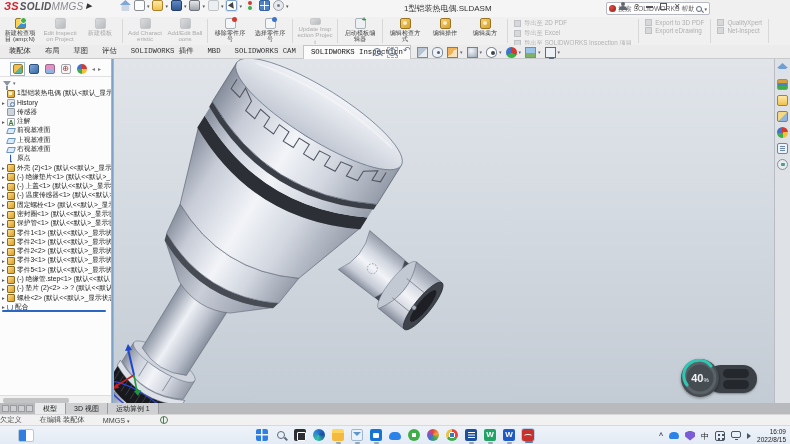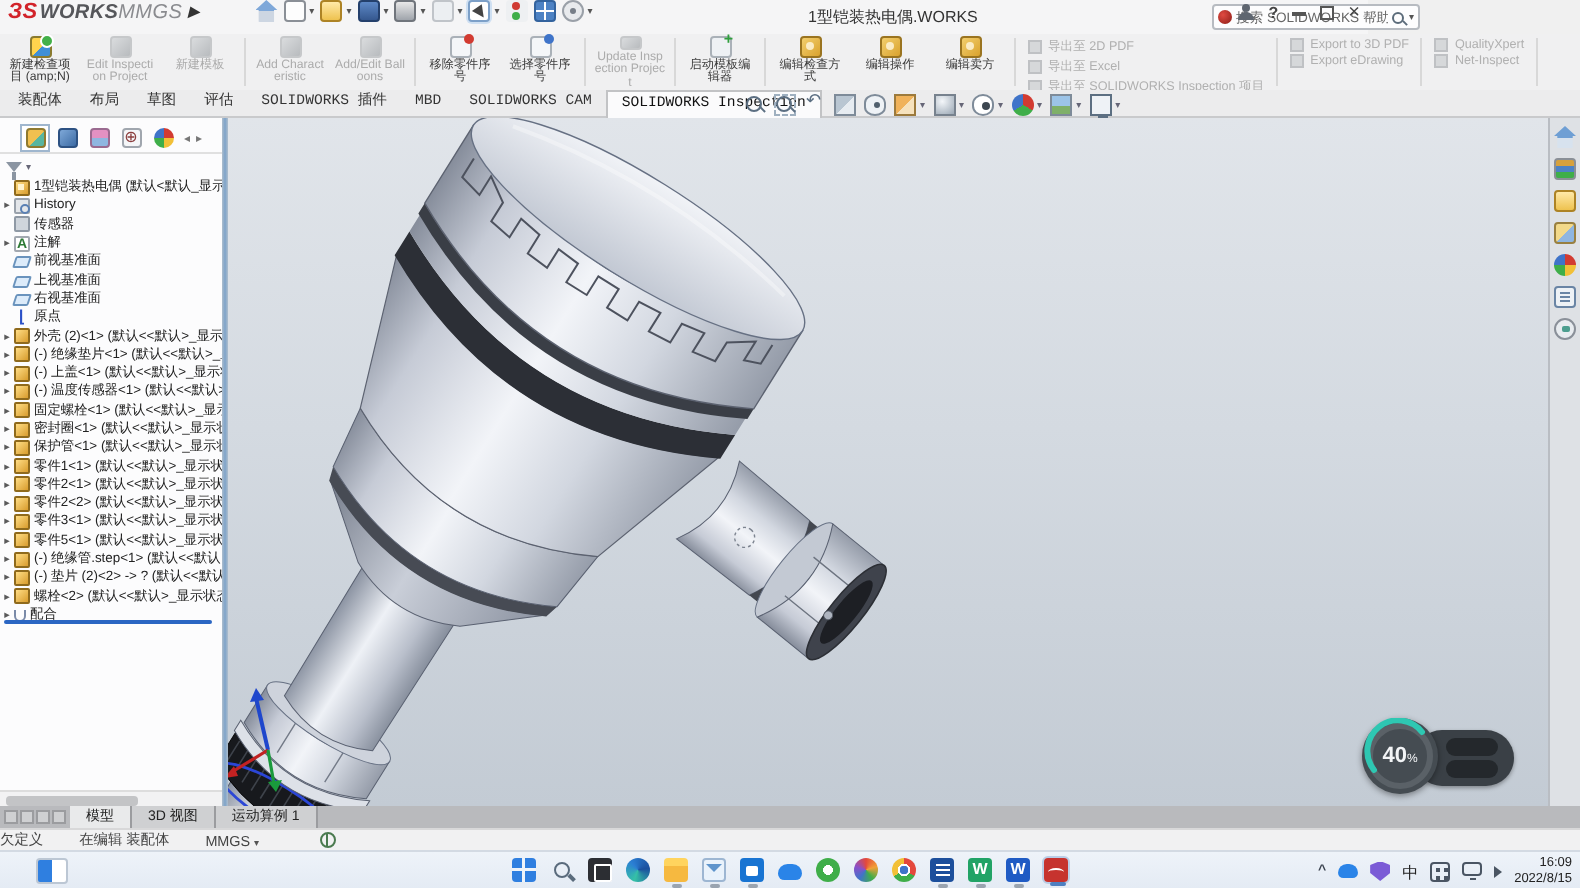--- a/index.html
+++ b/index.html
@@ -215,21 +215,21 @@
   .viewport svg.model { position:absolute; left:0; top:0; }
 </style>
 </head>
 <body>
 
 <div id="app">
 
   <div class="titlebar">
     <div class="logo">
       <span class="l3s">ЗS</span>
-      <span class="lsolid">WORKS</span>
+      <span class="lsolid">SOLID</span>
       <span class="lworks">MMGS</span>
       <span class="logo-flyout">▶</span>
     </div>
     <div class="qat">
         <span class="qi qi-home"></span>
         <span class="qi qi-new-doc"></span>
         <span class="qcaret">▾</span>
         <span class="qi qi-open"></span>
         <span class="qcaret">▾</span>
         <span class="qi qi-save"></span>
@@ -238,21 +238,21 @@
         <span class="qcaret">▾</span>
         <span class="qi qi-undo"></span>
         <span class="qcaret">▾</span>
         <span class="qi qi-select"></span>
         <span class="qcaret">▾</span>
         <span class="qi qi-rebuild"></span>
         <span class="qi qi-options-grid"></span>
         <span class="qi qi-settings"></span>
         <span class="qcaret">▾</span>
       </div>
-    <div class="doc-title">1型铠装热电偶.WORKS</div>
+    <div class="doc-title">1型铠装热电偶.SLDASM</div>
     <div class="search-box">
       <span class="sb-logo"></span>
       <span class="sb-text">搜索 SOLIDWORKS 帮助</span>
       <span class="sb-mag"></span>
       <span class="sb-caret">▾</span>
     </div>
     <div class="tb-right">
       <span class="person-ic"></span>
       <span class="help-q">?</span>
       <span class="wmin"></span>

